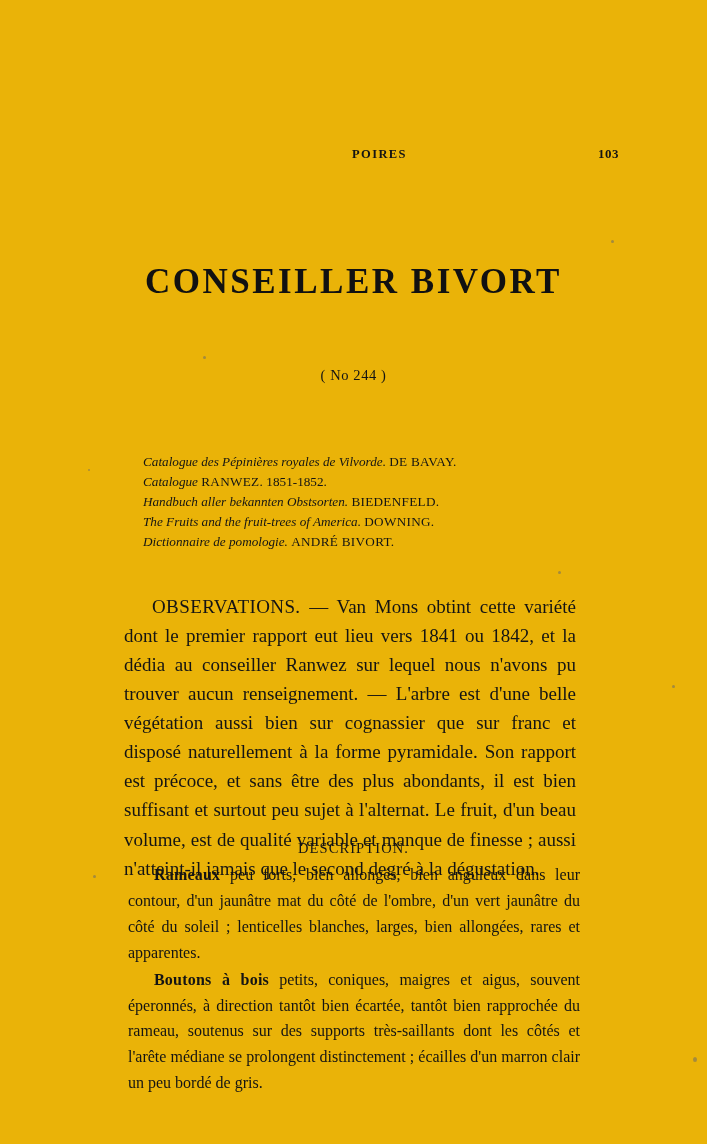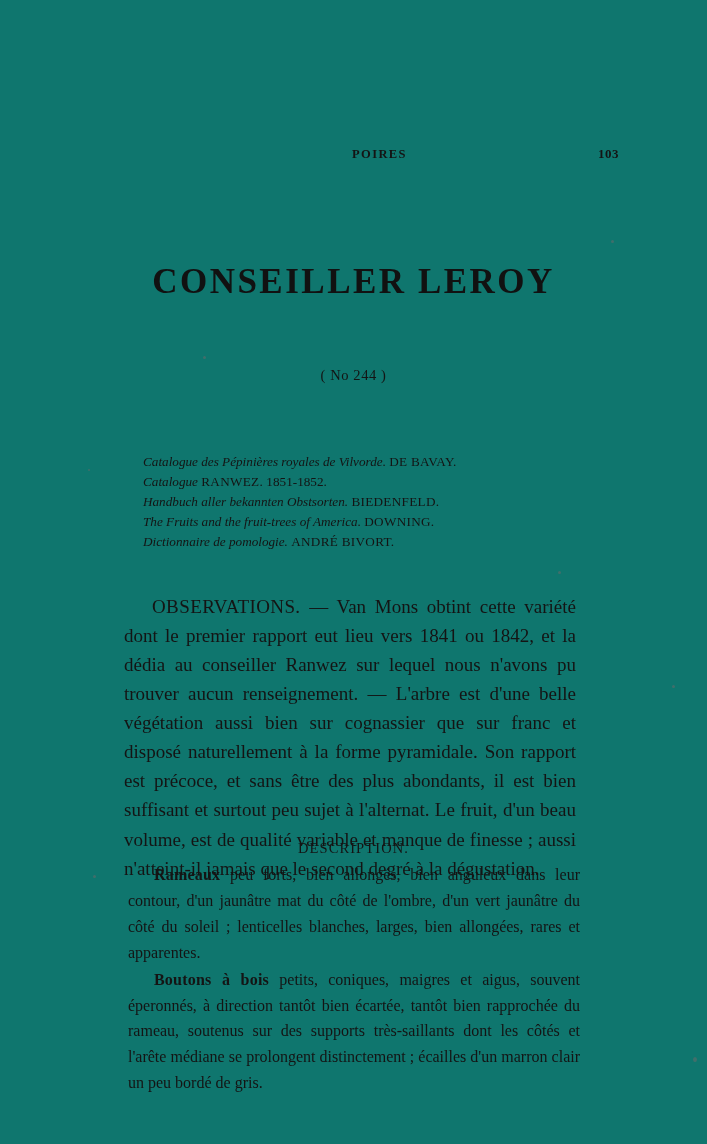--- a/index.html
+++ b/index.html
@@ -4,21 +4,21 @@
 <style>
   html, body {
     margin: 0;
     padding: 0;
     background: #ffffff;
   }
   .page {
     position: relative;
     width: 707px;
     height: 1144px;
-    background: #0f766e;
+    background: #eab308;
     color: #141414;
     font-family: "Liberation Serif", serif;
     overflow: hidden;
   }
 
   
   .runhead {
     position: absolute;
     top: 146px;
     left: 98px;
@@ -155,21 +155,21 @@
   <div class="speck" style="left:672px;top:685px;width:3px;height:3px;"></div>
   <div class="speck" style="left:93px;top:875px;width:3px;height:3px;"></div>
   <div class="speck" style="left:693px;top:1057px;width:4px;height:5px;"></div>
   <div class="speck" style="left:88px;top:469px;width:2px;height:2px;"></div>
 
   <div class="runhead">
     <div class="runhead-title">POIRES</div>
     <div class="runhead-page">103</div>
   </div>
 
-  <div class="cultivar-title">CONSEILLER LEROY</div>
+  <div class="cultivar-title">CONSEILLER BIVORT</div>
 
   <div class="cultivar-number">( No  244 )</div>
 
   <div class="references">
     <div class="ref-line">
       <span class="ref-work">Catalogue des Pépinières royales de Vilvorde.</span>
       <span class="ref-author">DE BAVAY.</span>
     </div>
     <div class="ref-line">
       <span class="ref-work">Catalogue</span>

